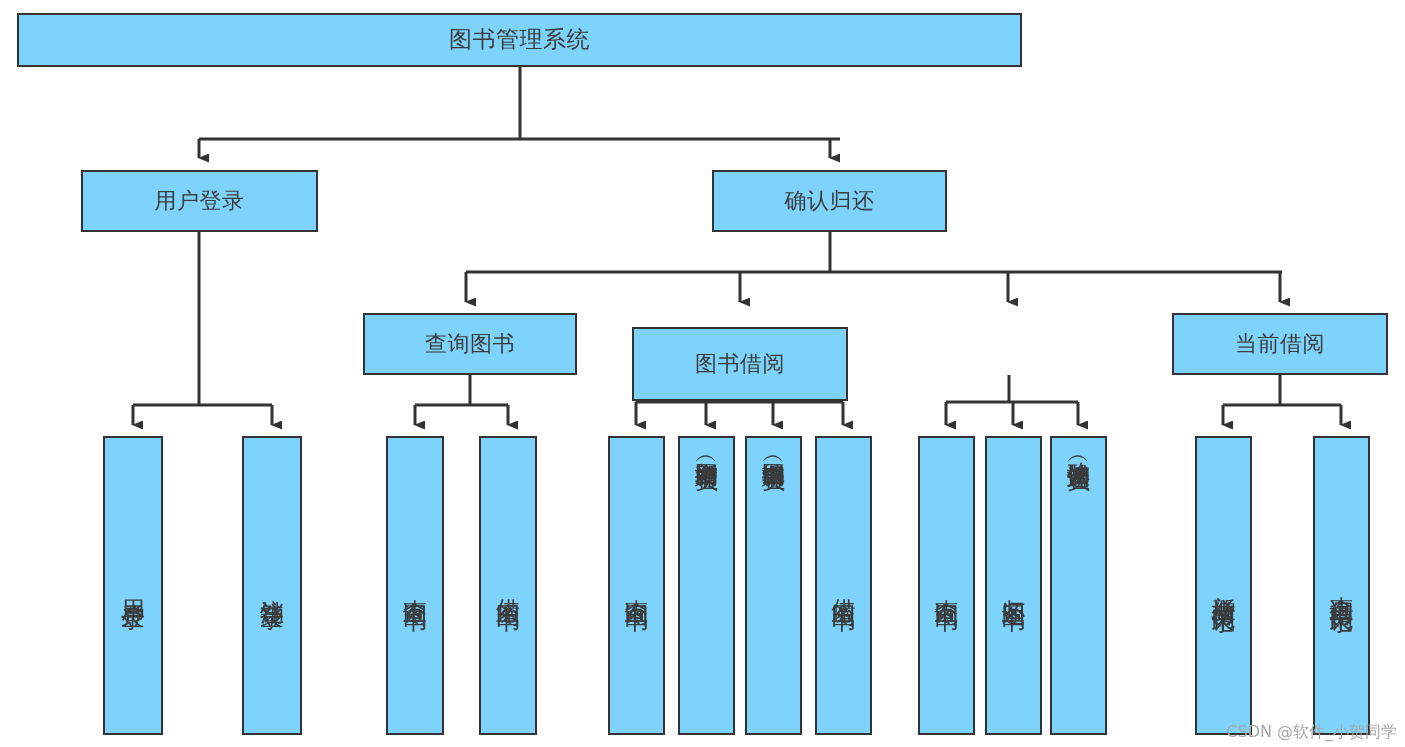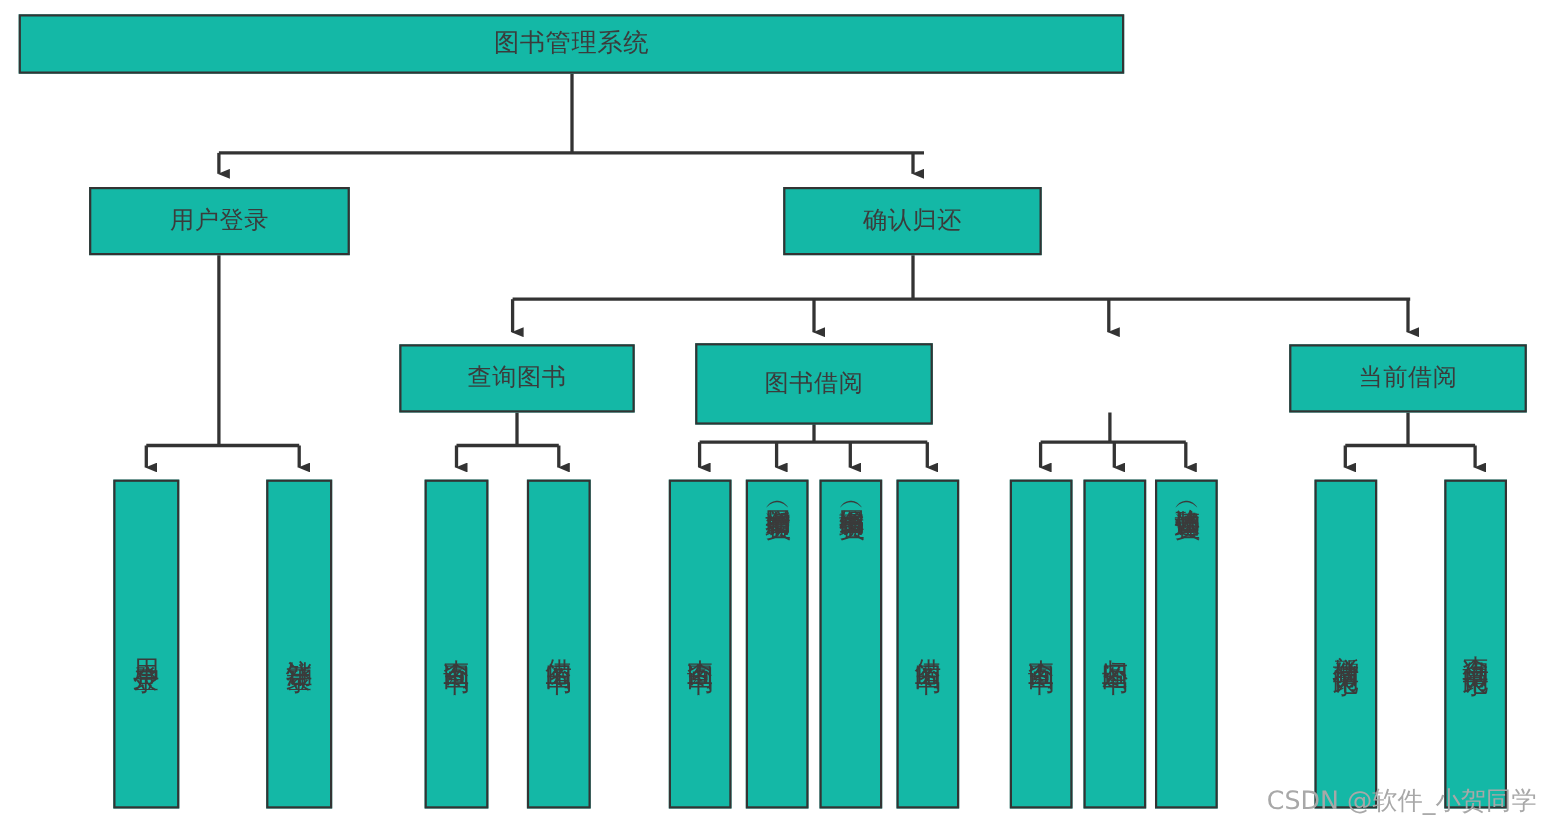--- a/index.html
+++ b/index.html
@@ -7,21 +7,21 @@
     font-family:"DejaVu Sans","Liberation Sans",sans-serif;
     width:1405px;height:747px;position:relative;overflow:hidden;
   }
   #stage{position:absolute;left:0;top:0;width:1405px;height:747px;}
   svg#edges{position:absolute;left:0;top:0;width:1405px;height:747px;}
 
   .node{
     position:absolute;
     box-sizing:border-box;
     border:2px solid #333333;
-    background:#14b8a6;
+    background:#7dd3fc;
     display:flex;
     align-items:center;
     justify-content:center;
     color:#3b3b3b;
   }
   .node .lbl{
     color:#3b3b3b;
     line-height:1.12;
     letter-spacing:0.5px;
     white-space:nowrap;
@@ -43,21 +43,21 @@
     letter-spacing:3px;
     line-height:1;
     white-space:nowrap;
   }
   .v-node.tall .lbl{font-size:23px;letter-spacing:1px;}
   .v-node.center{align-items:center;padding-top:0;}
 
   .watermark{
     position:absolute;
     right:8px;bottom:4px;
-    font-size:23px;
+    font-size:16px;
     color:#a8a8a8;
     white-space:nowrap;
     pointer-events:none;
   }
 </style>
 </head>
 <body>
 
 <div id="stage">
 
@@ -118,21 +118,21 @@
   <div class="node h-node" style="left:81px;top:170px;width:237px;height:62px;">
     <span class="lbl">用户登录</span>
   </div>
   <div class="node h-node" style="left:712px;top:170px;width:235px;height:62px;">
     <span class="lbl">确认归还</span>
   </div>
 
   <div class="node h-node" style="left:363px;top:313px;width:214px;height:62px;">
     <span class="lbl">查询图书</span>
   </div>
-  <div class="node h-node" style="left:632px;top:312px;width:216px;height:74px;">
+  <div class="node h-node" style="left:632px;top:327px;width:216px;height:74px;">
     <span class="lbl">图书借阅</span>
   </div>
   <div class="node h-node" style="left:1172px;top:313px;width:216px;height:62px;">
     <span class="lbl">当前借阅</span>
   </div>
 
   <div class="node v-node center" style="left:103px;top:436px;width:60px;height:299px;">
     <span class="lbl">用户登录</span>
   </div>
   <div class="node v-node center" style="left:242px;top:436px;width:60px;height:299px;">

